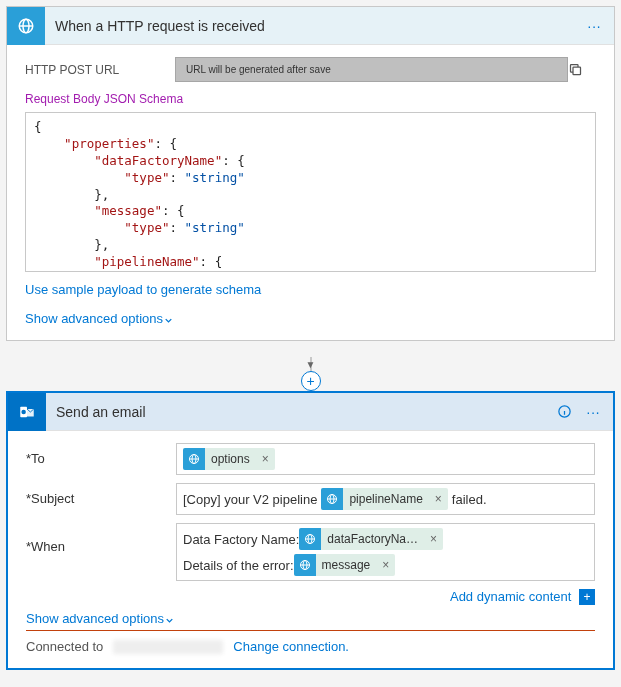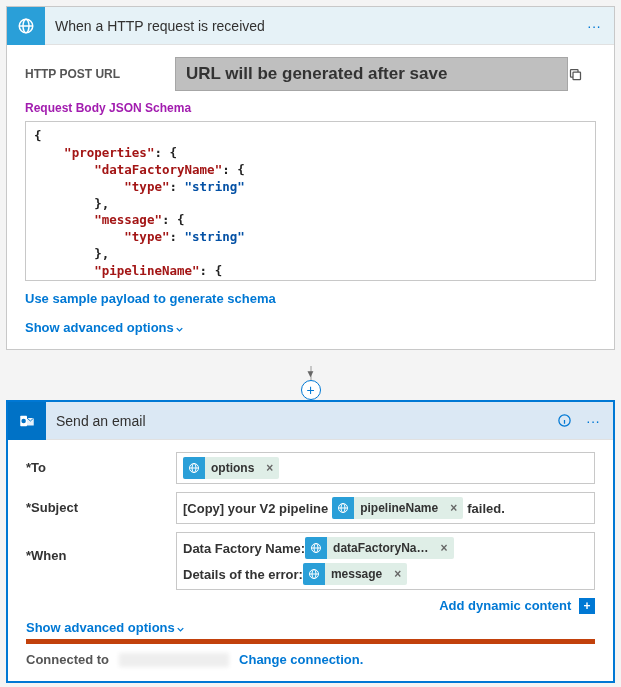--- a/index.html
+++ b/index.html
@@ -29,29 +29,29 @@
   .hdr-email { background: #dbe8f4; }
   .hdr-icon {
     width: 38px; height: 38px;
     display: flex; align-items: center; justify-content: center;
     color: #fff; font-size: 16px;
   }
   .ic-http { background: #2a9fd8; }
   .ic-email { background: #0072c6; }
   .hdr-title { flex: 1; padding-left: 10px; font-size: 14px; color: #323130; }
   .hdr-action { width: 24px; text-align: center; color: #0078d4; cursor: pointer; font-size: 14px; }
-  .card-body { padding: 12px 18px 14px 18px; font-weight: bold; }
+  .card-body { padding: 12px 18px 14px 18px; }
   .row { display: flex; align-items: center; margin-bottom: 10px; }
   .label { font-size: 12px; color: #555; width: 150px; flex-shrink: 0; }
   .url-box {
     flex: 1;
     background: #bfbfbf;
     padding: 6px 10px;
     color: #333;
-    font-size: 17px;
+    font-size: 10px;
     border: 1px solid #a6a6a6;
   }
   .copy-icon { width: 28px; text-align: center; font-size: 15px; color: #555; cursor: pointer; }
   .schema-label { font-size: 12px; color: #a21caf; margin-bottom: 6px; }
   .schema-box {
     border: 1px solid #c8c8c8;
     padding: 6px 8px;
     font-family: Consolas, monospace;
     font-size: 12.5px;
     line-height: 1.35;
@@ -108,21 +108,21 @@
   }
   .token .t-txt { padding: 0 6px; color: #333; }
   .token .t-x { padding: 0 6px; color: #666; cursor: pointer; }
   .dyn-row { text-align: right; margin: 2px 0 6px 0; }
   .dyn-plus {
     display: inline-flex; width: 16px; height: 16px;
     background: #0078d4; color: #fff; font-size: 12px;
     align-items: center; justify-content: center; margin-left: 4px;
     cursor: pointer;
   }
-  .footer { border-top: 5px solid #c2410c; padding-top: 8px; margin-top: 4px; font-size: 13px; color: #555; display:flex; align-items:center; gap:10px;}
+  .footer { border-top: 1px solid #c2410c; padding-top: 8px; margin-top: 4px; font-size: 13px; color: #555; display:flex; align-items:center; gap:10px;}
   .blur { display:inline-block; width:110px; height:14px; background:#eee; filter: blur(2px); border-radius:2px;}
   svg { display: block; }
 </style>
 </head>
 <body>
 
 <div class="card">
   <div class="card-header hdr-http">
     <div class="hdr-icon ic-http">
       <svg width="18" height="18" viewBox="0 0 24 24" fill="none" stroke="#fff" stroke-width="2">

